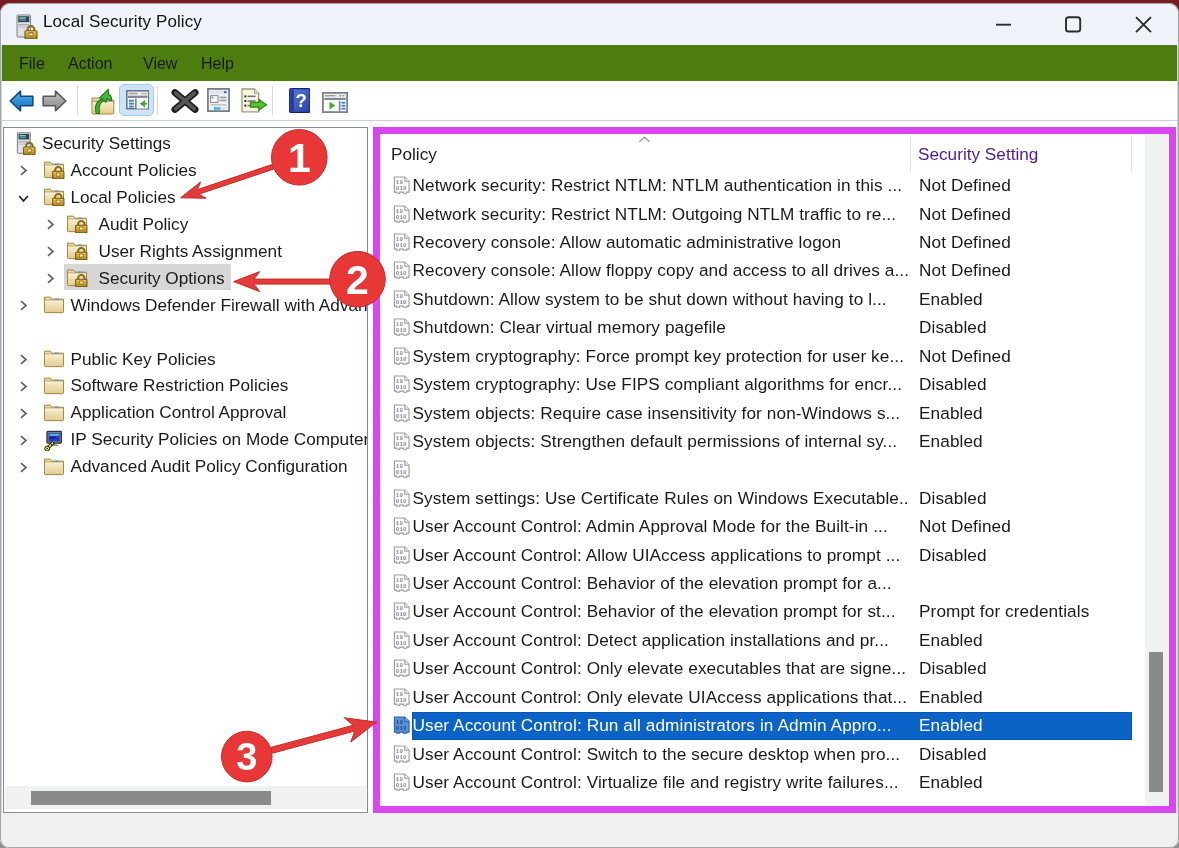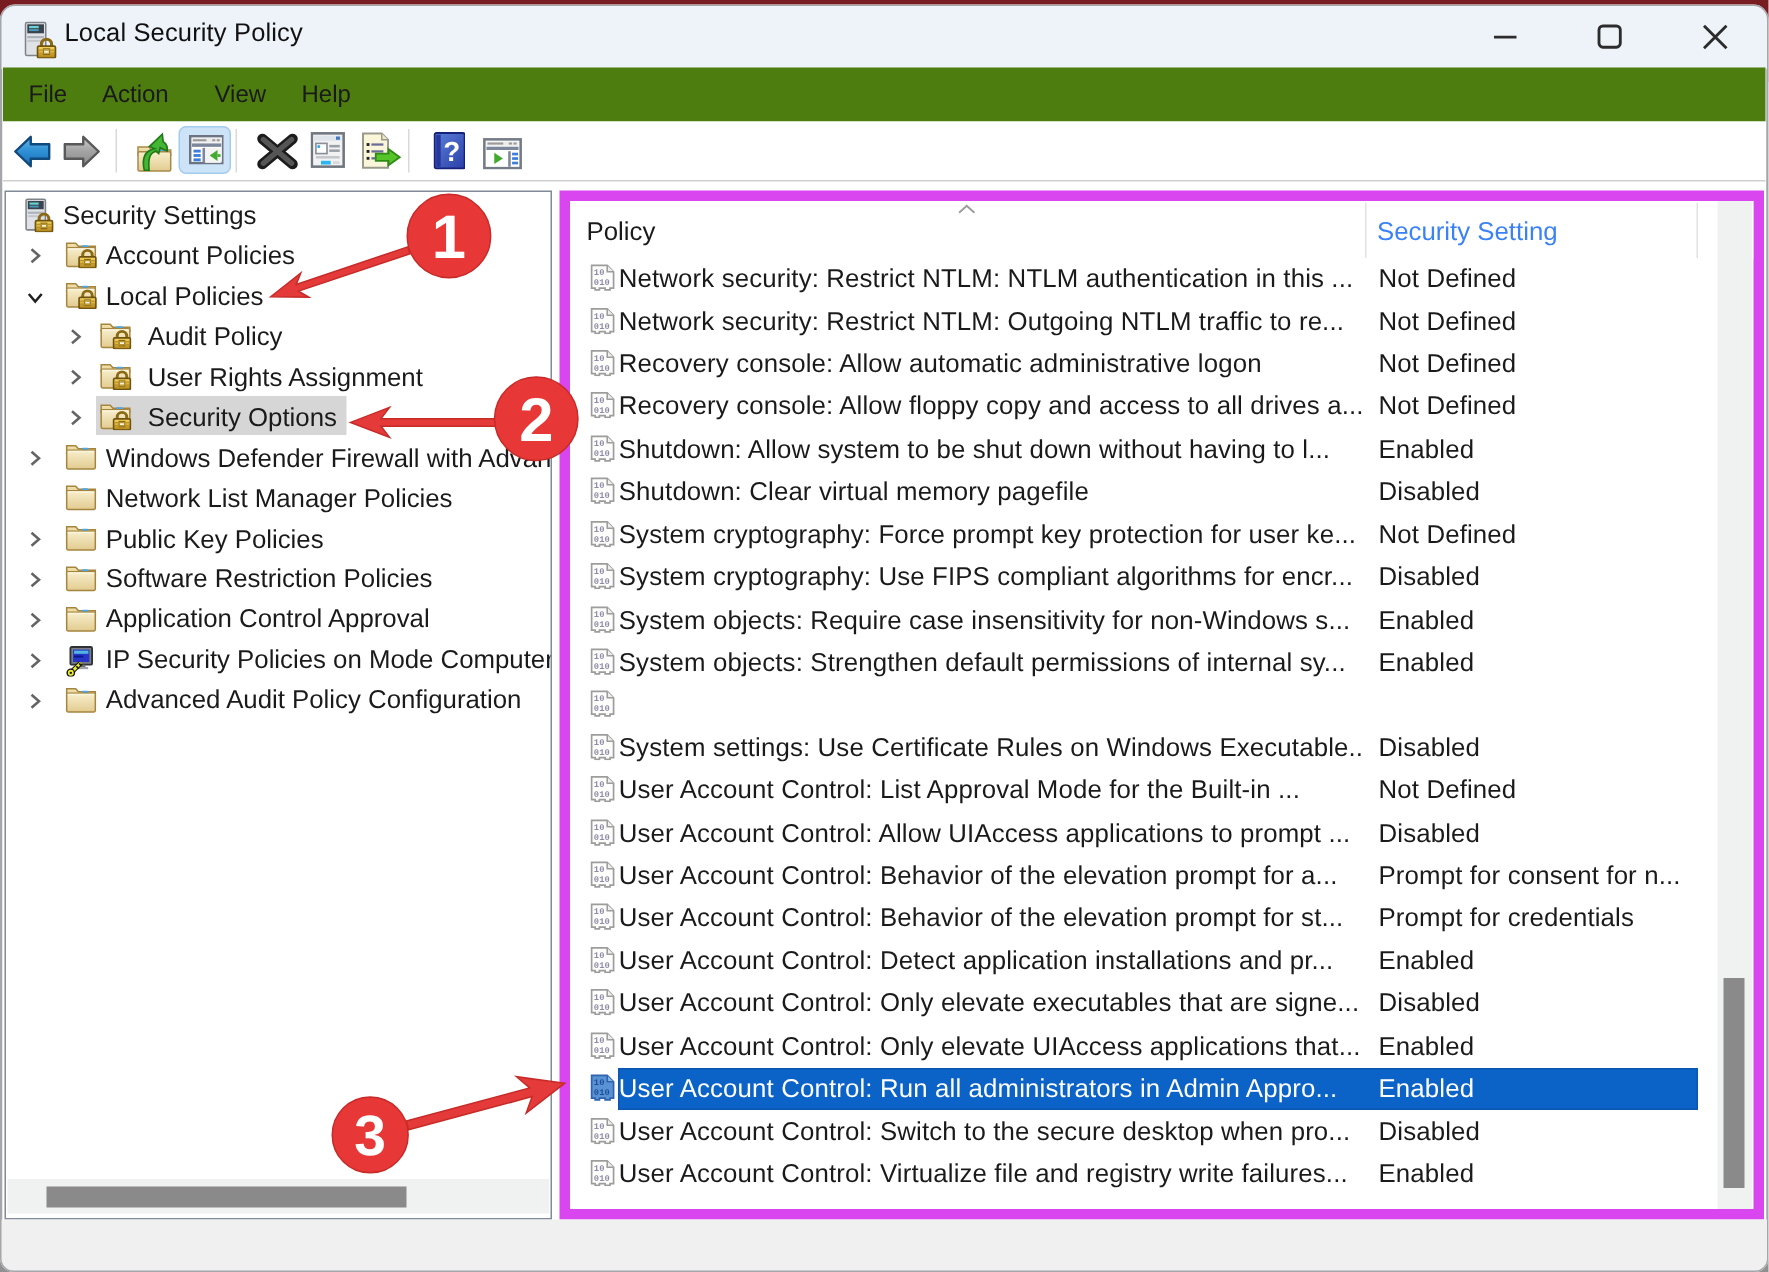--- a/index.html
+++ b/index.html
@@ -272,26 +272,20 @@
 </div>
 <div class="trow" style="top:164.1px">
 <svg class="chev" style="left:15.0px;top:8.5px;position:absolute" width="9" height="11" viewBox="0 0 9 11">
           <path d="M2 1.2 L7 5.5 L2 9.8"></path>
         </svg>
 <svg class="ticon" style="left:39.0px" width="22" height="20" viewBox="0 0 24 22">
           <use href="#fold"></use>
         </svg>
 <span class="tlabel" style="left:66.5px">Windows Defender Firewall with Advanced Security</span>
 </div>
-<div class="trow" style="top:191.1px">
-<svg class="ticon" style="left:39.0px" width="22" height="20" viewBox="0 0 24 22">
-          <use href="#fold"></use>
-        </svg>
-<span class="tlabel" style="left:66.5px">Network List Manager Policies</span>
-</div>
 <div class="trow" style="top:218.0px">
 <svg class="chev" style="left:15.0px;top:8.5px;position:absolute" width="9" height="11" viewBox="0 0 9 11">
           <path d="M2 1.2 L7 5.5 L2 9.8"></path>
         </svg>
 <svg class="ticon" style="left:39.0px" width="22" height="20" viewBox="0 0 24 22">
           <use href="#fold"></use>
         </svg>
 <span class="tlabel" style="left:66.5px">Public Key Policies</span>
 </div>
 <div class="trow" style="top:244.9px">
@@ -333,21 +327,21 @@
 <div id="lscroll">
         <div id="lthumb"></div>
       </div>
 </div>
     <div id="rpane" class="abs">
 <div id="hdr">
 <svg style="position:absolute;left:258px;top:2.5px" width="13" height="7" viewBox="0 0 14 7">
           <path d="M1.5 6 L7 1 L12.5 6" fill="none" stroke="#9a9a9a" stroke-width="1.3"></path>
         </svg>
 <span style="position:absolute;left:11px;top:10px;font-size:17.2px;color:#1a1a1a">Policy</span>
-<span style="position:absolute;left:538px;top:10px;font-size:17.2px;color:#3b82f6">Security Setting</span>
+<span style="position:absolute;left:538px;top:10px;font-size:17.2px;color:#4c1d95">Security Setting</span>
 <div class="hv" style="left:530px"></div>
 <div class="hv" style="left:750.5px"></div>
 </div>
 <div class="lrow" style="top:37.6px">
 <svg class="licon" width="17" height="18" viewBox="0 0 18 19">
           <use href="#pol"></use>
         </svg>
 <div class="pcell" style="position:absolute">Network security: Restrict NTLM: NTLM authentication in this ...</div>
 <div class="scell" style="position:absolute">Not Defined</div>
 </div>
@@ -423,36 +417,35 @@
 <svg class="licon" width="17" height="18" viewBox="0 0 18 19">
           <use href="#pol"></use>
         </svg>
 <div class="pcell" style="position:absolute">System settings: Use Certificate Rules on Windows Executable...</div>
 <div class="scell" style="position:absolute">Disabled</div>
 </div>
 <div class="lrow" style="top:378.6px">
 <svg class="licon" width="17" height="18" viewBox="0 0 18 19">
           <use href="#pol"></use>
         </svg>
-<div class="pcell" style="position:absolute">User Account Control: List Approval Mode for the Built-in ...</div>
+<div class="pcell" style="position:absolute">User Account Control: Admin Approval Mode for the Built-in ...</div>
 <div class="scell" style="position:absolute">Not Defined</div>
 </div>
 <div class="lrow" style="top:407.1px">
 <svg class="licon" width="17" height="18" viewBox="0 0 18 19">
           <use href="#pol"></use>
         </svg>
 <div class="pcell" style="position:absolute">User Account Control: Allow UIAccess applications to prompt ...</div>
 <div class="scell" style="position:absolute">Disabled</div>
 </div>
 <div class="lrow" style="top:435.5px">
 <svg class="licon" width="17" height="18" viewBox="0 0 18 19">
           <use href="#pol"></use>
         </svg>
 <div class="pcell" style="position:absolute">User Account Control: Behavior of the elevation prompt for a...</div>
-<div class="scell" style="position:absolute">Prompt for consent for n...</div>
 </div>
 <div class="lrow" style="top:463.9px">
 <svg class="licon" width="17" height="18" viewBox="0 0 18 19">
           <use href="#pol"></use>
         </svg>
 <div class="pcell" style="position:absolute">User Account Control: Behavior of the elevation prompt for st...</div>
 <div class="scell" style="position:absolute">Prompt for credentials</div>
 </div>
 <div class="lrow" style="top:492.3px">
 <svg class="licon" width="17" height="18" viewBox="0 0 18 19">

